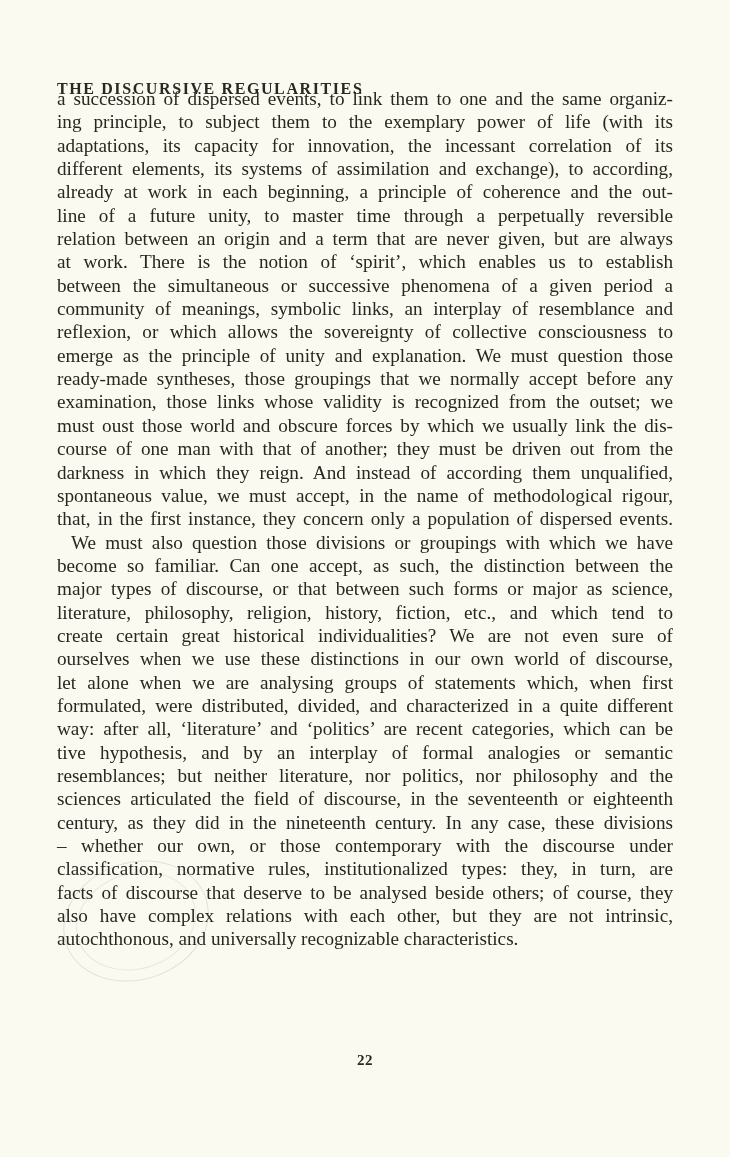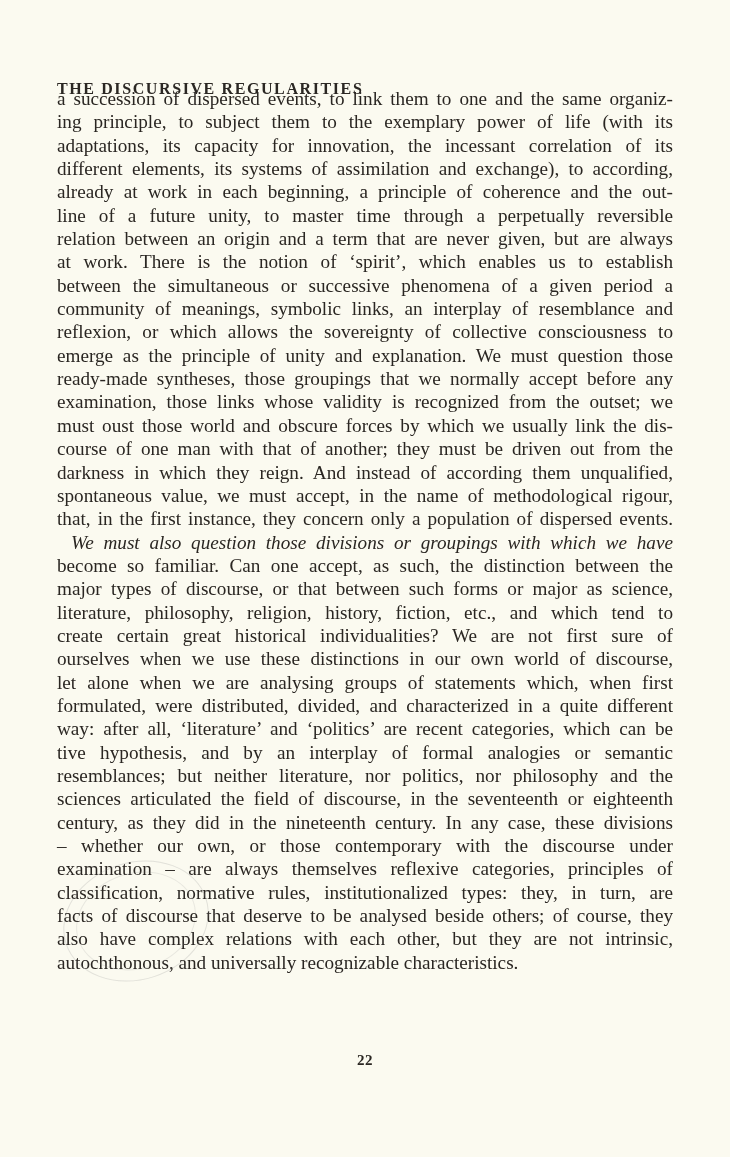--- a/index.html
+++ b/index.html
@@ -47,21 +47,20 @@
     text-align: justify;
     text-align-last: justify;
     white-space: nowrap;
     overflow: visible;
   }
   .line.last {
     text-align-last: left;
   }
   .line.indent {
     padding-left: 14px;
-    font-style: italic;
   }
   .page-number {
     position: absolute;
     top: 1052px;
     left: 0;
     width: 616px;
     text-align: center;
     font-size: 15px;
     font-weight: bold;
     letter-spacing: 0.5px;
@@ -109,31 +108,30 @@
     <div class="line">examination, those links whose validity is recognized from the outset; we</div>
     <div class="line">must oust those world and obscure forces by which we usually link the dis-</div>
     <div class="line">course of one man with that of another; they must be driven out from the</div>
     <div class="line">darkness in which they reign. And instead of according them unqualified,</div>
     <div class="line">spontaneous value, we must accept, in the name of methodological rigour,</div>
     <div class="line">that, in the first instance, they concern only a population of dispersed events.</div>
     <div class="line indent">We must also question those divisions or groupings with which we have</div>
     <div class="line">become so familiar. Can one accept, as such, the distinction between the</div>
     <div class="line">major types of discourse, or that between such forms or major as science,</div>
     <div class="line">literature, philosophy, religion, history, fiction, etc., and which tend to</div>
-    <div class="line">create certain great historical individualities? We are not first sure of</div>
+    <div class="line">create certain great historical individualities? We are not even sure of</div>
     <div class="line">ourselves when we use these distinctions in our own world of discourse,</div>
     <div class="line">let alone when we are analysing groups of statements which, when first</div>
     <div class="line">formulated, were distributed, divided, and characterized in a quite different</div>
     <div class="line">way: after all, ‘literature’ and ‘politics’ are recent categories, which can be</div>
     <div class="line">tive hypothesis, and by an interplay of formal analogies or semantic</div>
     <div class="line">resemblances; but neither literature, nor politics, nor philosophy and the</div>
     <div class="line">sciences articulated the field of discourse, in the seventeenth or eighteenth</div>
     <div class="line">century, as they did in the nineteenth century. In any case, these divisions</div>
     <div class="line">– whether our own, or those contemporary with the discourse under</div>
-    <div class="line">examination – are always themselves reflexive categories, principles of</div>
     <div class="line">classification, normative rules, institutionalized types: they, in turn, are</div>
     <div class="line">facts of discourse that deserve to be analysed beside others; of course, they</div>
     <div class="line">also have complex relations with each other, but they are not intrinsic,</div>
     <div class="line last">autochthonous, and universally recognizable characteristics.</div>
   </div>
 
   <div class="page-number">22</div>
 </div>
 
 <div class="stamp"></div>

